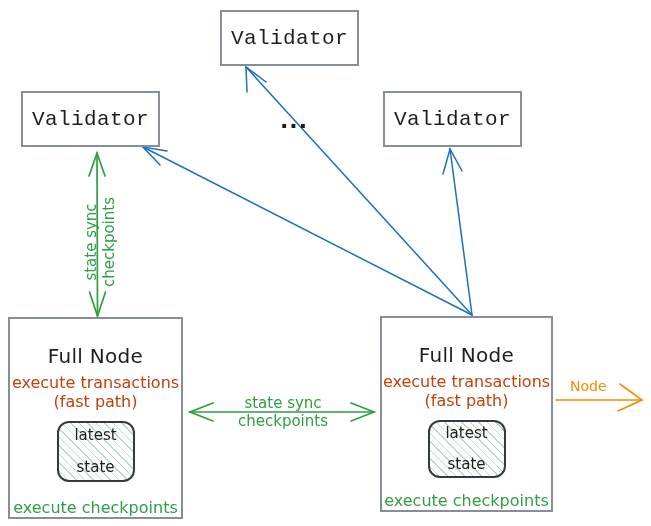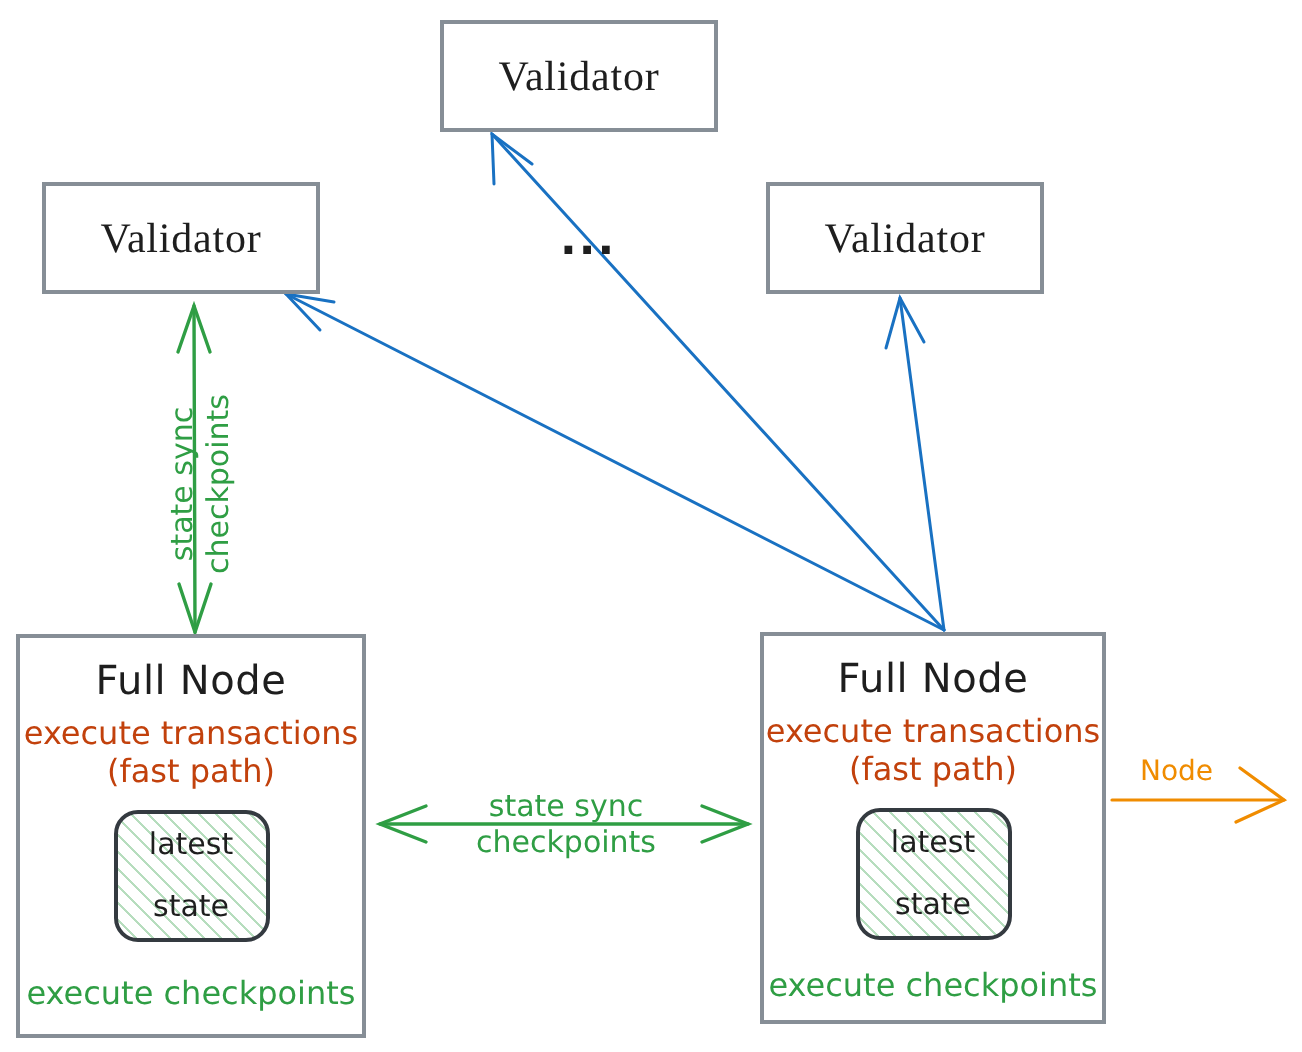--- a/index.html
+++ b/index.html
@@ -15,26 +15,26 @@
     background:#ffffff;
     border:2px solid #868e96;
     box-sizing:border-box;
     z-index:2;
   }
   .validator-box{
     display:flex;align-items:center;justify-content:center;
   }
   .validator-label{
     font-size:21px;color:#1e1e1e;letter-spacing:.4px;
-    font-family:Liberation Serif, serif;
+    font-family:Liberation Mono, monospace;
   }
 
   .fullnode-box{
     display:flex;flex-direction:column;align-items:center;
-    padding-top:9px;
+    padding-top:25px;
   }
   .fullnode-title{
     font-size:20px;color:#1e1e1e;letter-spacing:.3px;margin-bottom:6px;
   }
   .blue-line{
     color:#c2410c;font-size:16px;line-height:1.16;text-align:center;
   }
   .green-line{
     color:#2f9e44;font-size:16px;text-align:center;
   }

